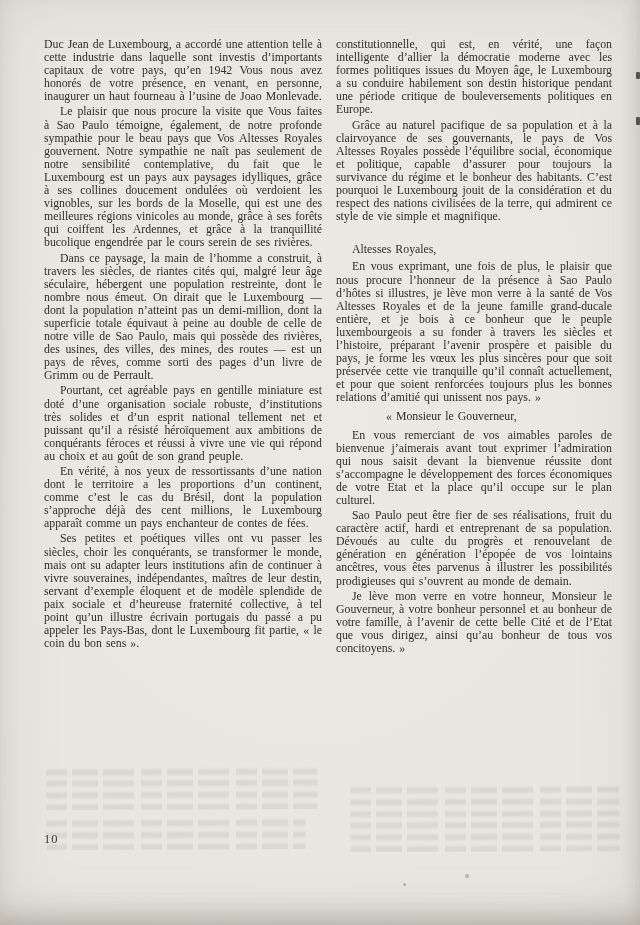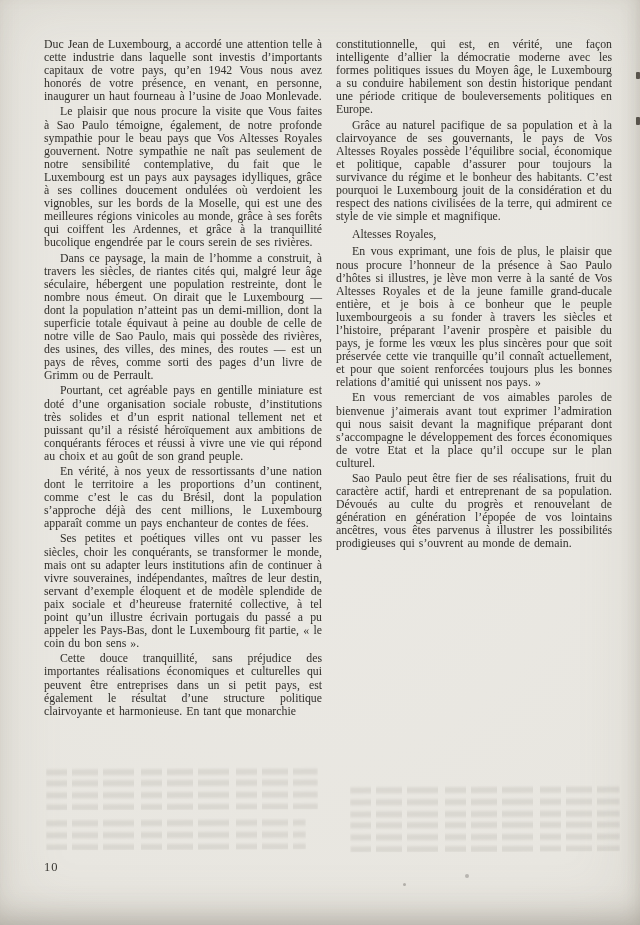--- a/index.html
+++ b/index.html
@@ -32,25 +32,25 @@
     color: #302e2a;
     font-size: 11.8px;
     line-height: 13.1px;
     text-align: justify;
     word-spacing: 1.1px;
   }
   .col-left  { left: 44px;  width: 278px; }
   .col-right { left: 336px; width: 276px; }
   .col p { margin: 0 0 2px 0; text-indent: 16px; }
   .col p.noindent { text-indent: 0; }
-  .col p.salute  { margin: 5px 0 4px 0; }
+  .col p.salute  { margin: 20px 0 4px 0; }
   .col p.salute2 { margin: 6px 0 5px 0; text-indent: 50px; }
   .page-number {
     position: absolute;
-    left: 44px; top: 860px;
+    left: 44px; top: 832px;
     font-size: 12.5px;
     letter-spacing: 1px;
     color: #3a3833;
   }
   
   .bleed {
     position: absolute;
     background: repeating-linear-gradient(0deg,
       rgba(118, 114, 104, 0.30) 0px, rgba(118, 114, 104, 0.30) 6px,
       transparent 6px, transparent 11.8px);
@@ -82,30 +82,31 @@
 
 <div class="page">
 
   <div class="col col-left">
     <p class="noindent">Duc Jean de Luxembourg, a accordé une attention telle à cette industrie dans laquelle sont investis d’importants capitaux de votre pays, qu’en 1942 Vous nous avez honorés de votre présence, en venant, en personne, inaugurer un haut fourneau à l’usine de Joao Monlevade.</p>
     <p>Le plaisir que nous procure la visite que Vous faites à Sao Paulo témoigne, également, de notre profonde sympathie pour le beau pays que Vos Altesses Royales gouvernent. Notre sympathie ne naît pas seulement de notre sensibilité contemplative, du fait que le Luxembourg est un pays aux paysages idylliques, grâce à ses collines doucement ondulées où verdoient les vignobles, sur les bords de la Moselle, qui est une des meilleures régions vinicoles au monde, grâce à ses forêts qui coiffent les Ardennes, et grâce à la tranquillité bucolique engendrée par le cours serein de ses rivières.</p>
     <p>Dans ce paysage, la main de l’homme a construit, à travers les siècles, de riantes cités qui, malgré leur âge séculaire, hébergent une population restreinte, dont le nombre nous émeut. On dirait que le Luxembourg — dont la population n’atteint pas un demi-million, dont la superficie totale équivaut à peine au double de celle de notre ville de Sao Paulo, mais qui possède des rivières, des usines, des villes, des mines, des routes — est un pays de rêves, comme sorti des pages d’un livre de Grimm ou de Perrault.</p>
     <p>Pourtant, cet agréable pays en gentille miniature est doté d’une organisation sociale robuste, d’institutions très solides et d’un esprit national tellement net et puissant qu’il a résisté héroïquement aux ambitions de conquérants féroces et réussi à vivre une vie qui répond au choix et au goût de son grand peuple.</p>
     <p>En vérité, à nos yeux de ressortissants d’une nation dont le territoire a les proportions d’un continent, comme c’est le cas du Brésil, dont la population s’approche déjà des cent millions, le Luxembourg apparaît comme un pays enchanteur de contes de fées.</p>
     <p>Ses petites et poétiques villes ont vu passer les siècles, choir les conquérants, se transformer le monde, mais ont su adapter leurs institutions afin de continuer à vivre souveraines, indépendantes, maîtres de leur destin, servant d’exemple éloquent et de modèle splendide de paix sociale et d’heureuse fraternité collective, à tel point qu’un illustre écrivain portugais du passé a pu appeler les Pays-Bas, dont le Luxembourg fit partie, « le coin du bon sens ».</p>
-    <p>Cette douce tranquillité, sans préjudice des importantes réalisations économiques et culturelles qui peuvent être entreprises dans un si petit pays, est également le résultat d’une structure politique clairvoyante et harmonieuse. En tant que monarchie</p>
   </div>
 
   <div class="col col-right">
     <p class="noindent">constitutionnelle, qui est, en vérité, une façon intelligente d’allier la démocratie moderne avec les formes politiques issues du Moyen âge, le Luxembourg a su conduire habilement son destin historique pendant une période critique de bouleversements politiques en Europe.</p>
     <p>Grâce au naturel pacifique de sa population et à la clairvoyance de ses gouvernants, le pays de Vos Altesses Royales possède l’équilibre social, économique et politique, capable d’assurer pour toujours la survivance du régime et le bonheur des habitants. C’est pourquoi le Luxembourg jouit de la considération et du respect des nations civilisées de la terre, qui admirent ce style de vie simple et magnifique.</p>
     <p class="salute">Altesses Royales,</p>
     <p>En vous exprimant, une fois de plus, le plaisir que nous procure l’honneur de la présence à Sao Paulo d’hôtes si illustres, je lève mon verre à la santé de Vos Altesses Royales et de la jeune famille grand-ducale entière, et je bois à ce bonheur que le peuple luxembourgeois a su fonder à travers les siècles et l’histoire, préparant l’avenir prospère et paisible du pays, je forme les vœux les plus sincères pour que soit préservée cette vie tranquille qu’il connaît actuellement, et pour que soient renforcées toujours plus les bonnes relations d’amitié qui unissent nos pays. »</p>
-    <p>En vous remerciant de vos aimables paroles de bienvenue j’aimerais avant tout exprimer l’admiration qui nous saisit devant la magnifique préparant dont s’accompagne le développement des forces économiques de votre Etat et la place qu’il occupe sur le plan culturel.</p>
+    <p class="salute2">« Monsieur le Gouverneur,</p>
+    <p>En vous remerciant de vos aimables paroles de bienvenue j’aimerais avant tout exprimer l’admiration qui nous saisit devant la bienvenue réussite dont s’accompagne le développement des forces économiques de votre Etat et la place qu’il occupe sur le plan culturel.</p>
     <p>Sao Paulo peut être fier de ses réalisations, fruit du caractère actif, hardi et entreprenant de sa population. Dévoués au culte du progrès et renouvelant de génération en génération l’épopée de vos lointains ancêtres, vous êtes parvenus à illustrer les possibilités prodigieuses qui s’ouvrent au monde de demain.</p>
+    <p>Je lève mon verre en votre honneur, Monsieur le Gouverneur, à votre bonheur personnel et au bonheur de votre famille, à l’avenir de cette belle Cité et de l’Etat que vous dirigez, ainsi qu’au bonheur de tous vos concitoyens. »</p>
   </div>
 
   <div class="page-number">10</div>
 
   <div class="bleed bleed-left-1"></div>
   <div class="bleed bleed-left-2"></div>
   <div class="bleed bleed-right-1"></div>
 
   <div class="speck speck-1"></div>
   <div class="speck speck-2"></div>

